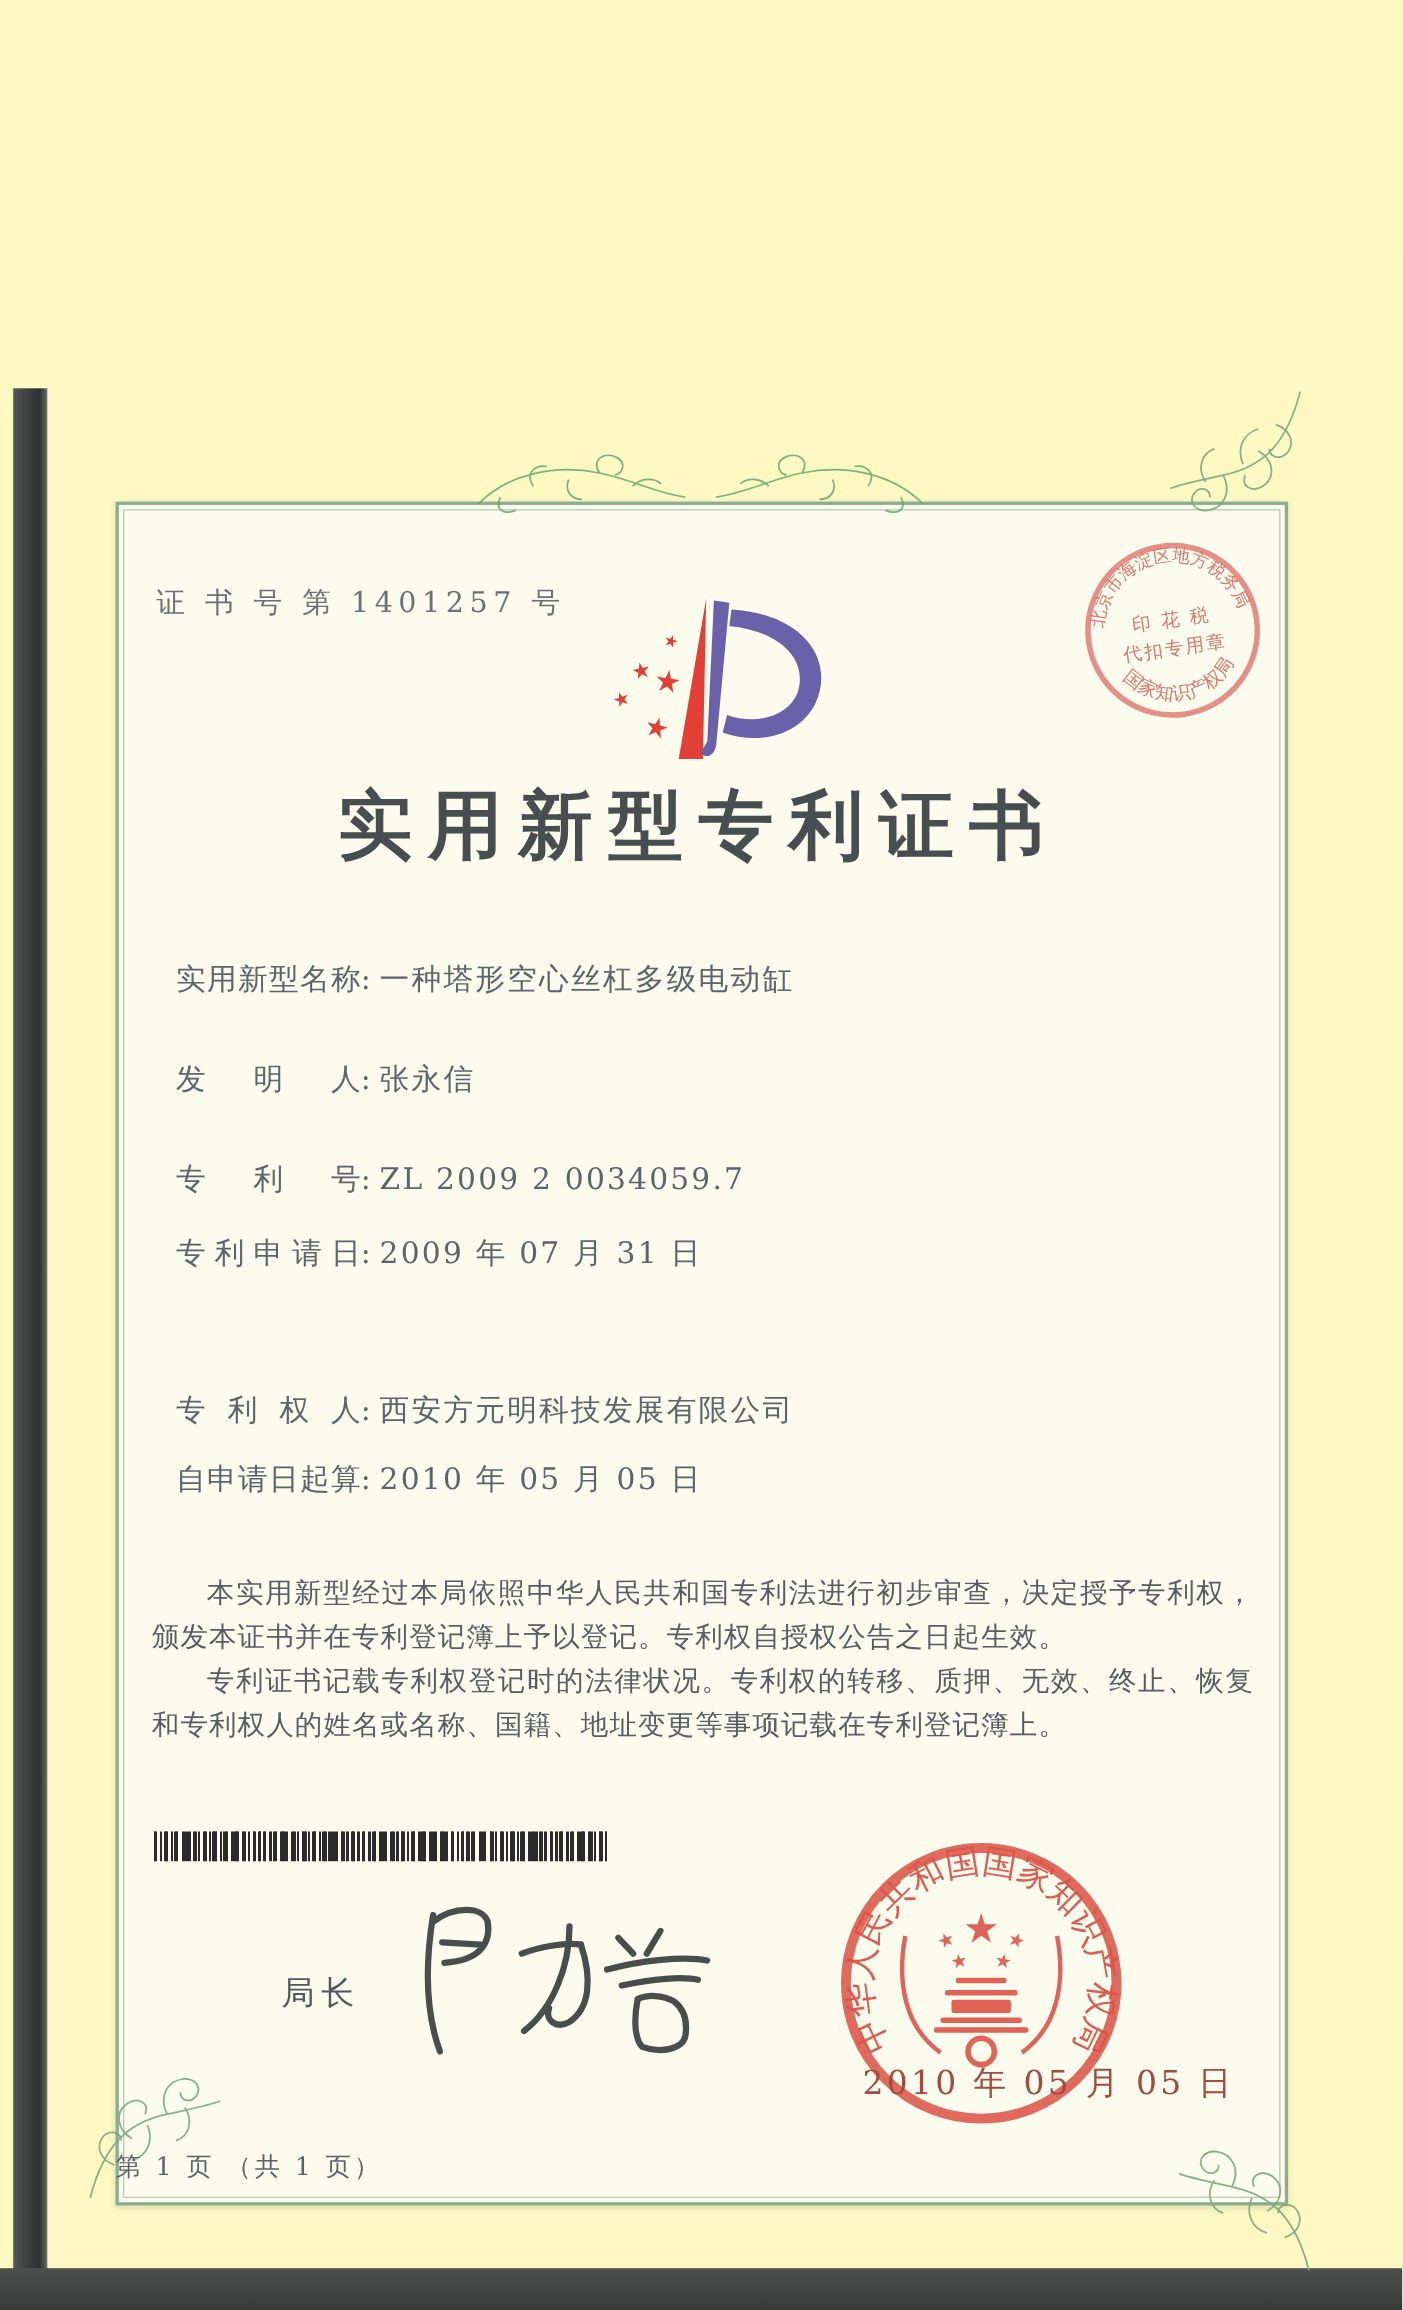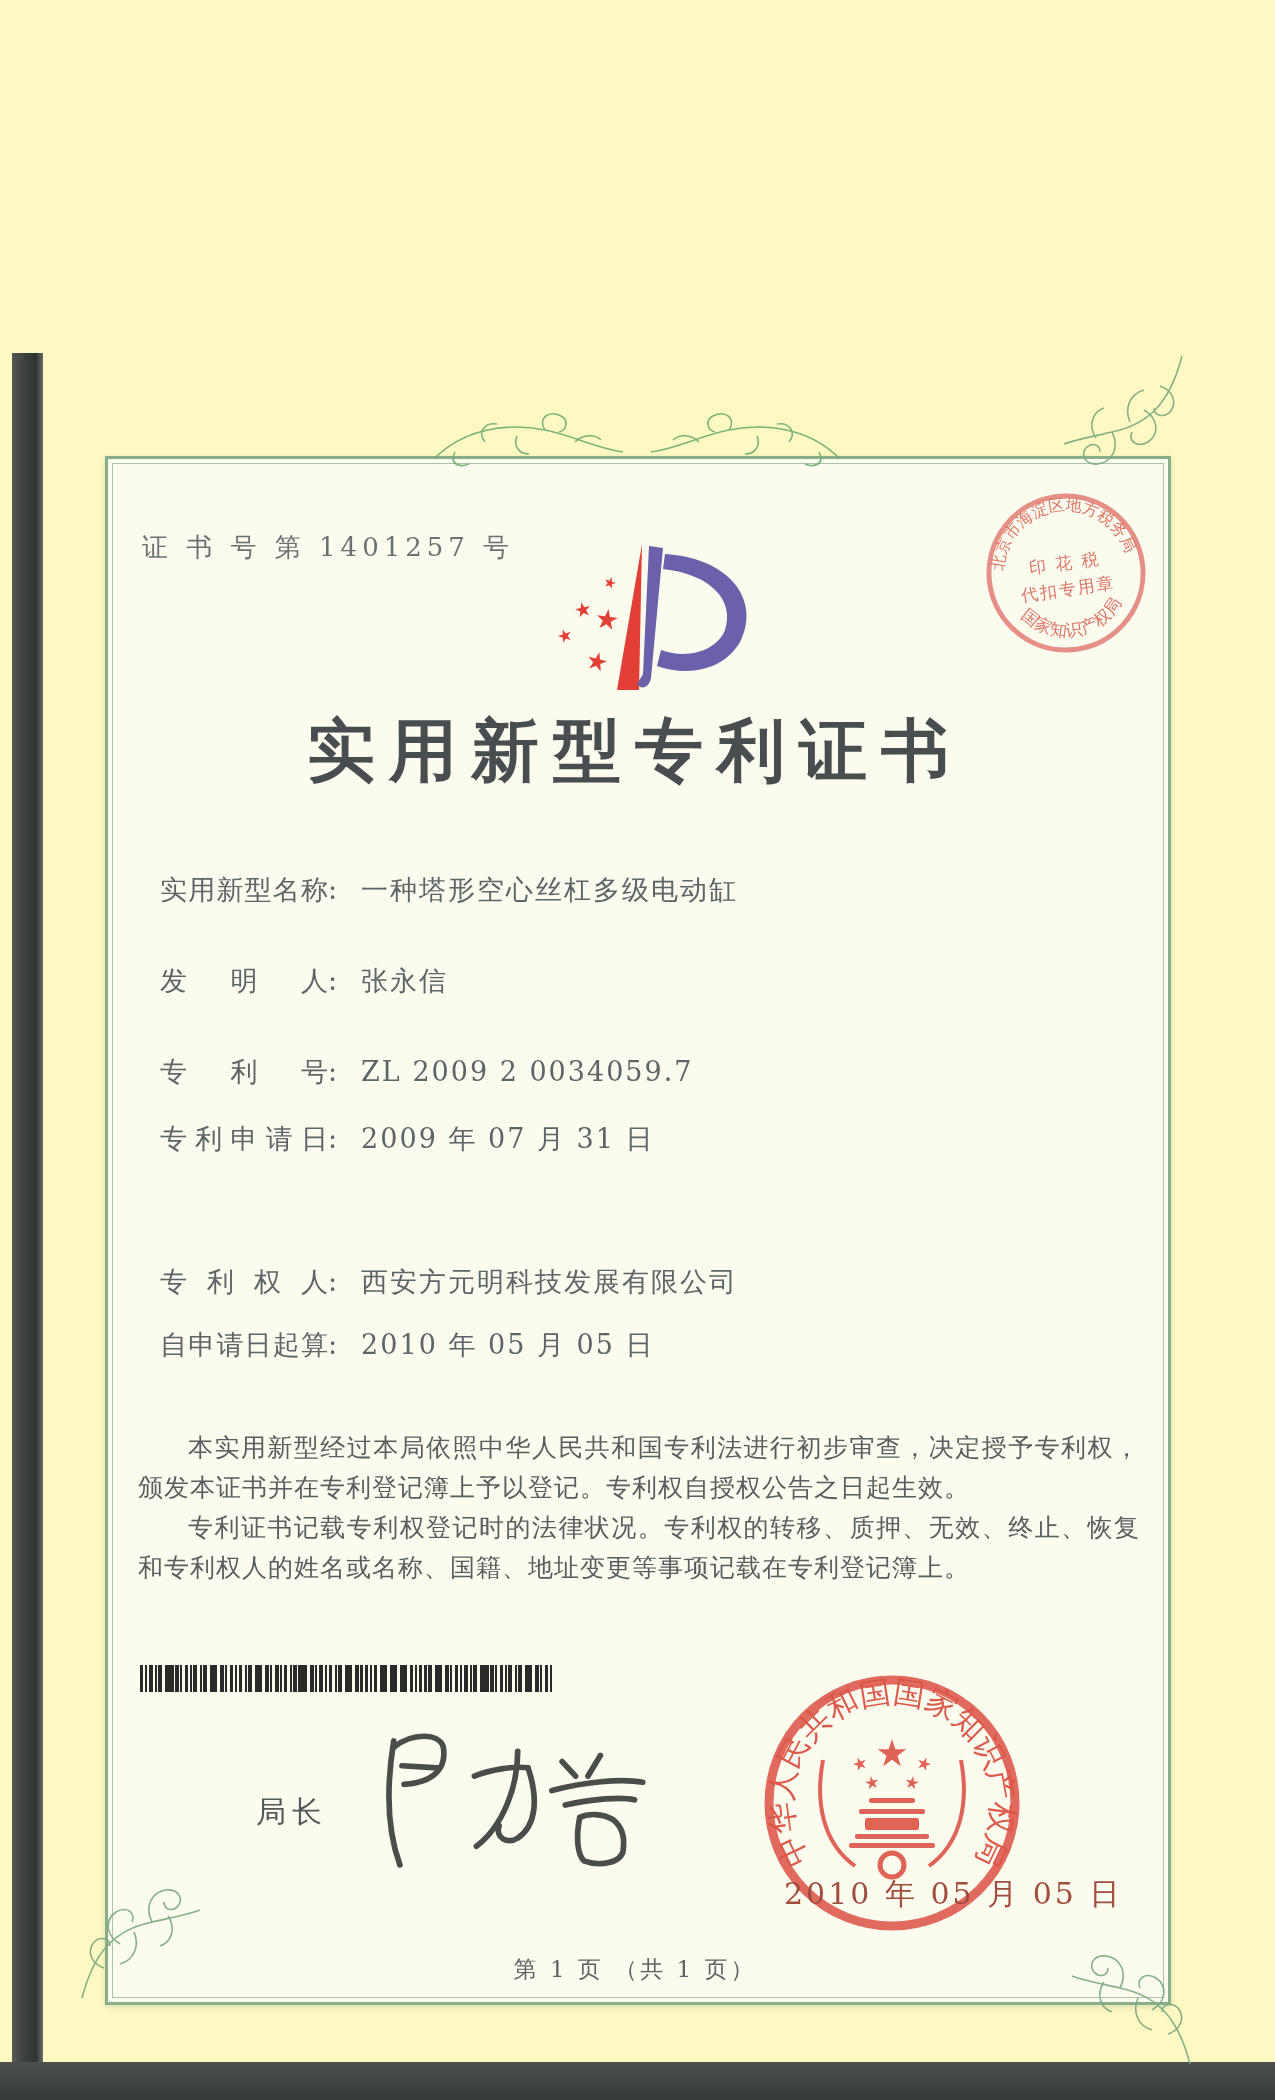--- a/index.html
+++ b/index.html
@@ -25,21 +25,21 @@
   
   .logo{position:absolute;left:545px;top:538px;z-index:4;}
   
   .title{position:absolute;left:105px;top:706px;width:1060px;margin:0;z-index:4;
     text-align:center;font-size:68px;font-weight:700;color:#484d50;letter-spacing:14px;}
   
   .stamp-top{position:absolute;left:976px;top:483px;z-index:5;transform:rotate(-8deg);}
   
   .field{position:absolute;left:160px;z-index:4;font-size:27px;color:#5e6568;white-space:nowrap;}
   .flabel{display:inline-block;width:168px;text-align:justify;text-align-last:justify;}
-  .fvalue{margin-left:24px;letter-spacing:2px;}
+  .fvalue{margin-left:8px;letter-spacing:2px;}
   
   .paras{position:absolute;left:138px;top:1428px;width:1002px;z-index:4;
     font-size:25px;line-height:40px;color:#595d5f;text-align:justify;}
   .paras p{margin:0;text-indent:2em;letter-spacing:1px;}
   
   .barcode{position:absolute;left:140px;top:1665px;width:412px;height:27px;z-index:4;
     background-image:
       repeating-linear-gradient(90deg,#2a2a2a 0 2px,transparent 2px 5px),
       repeating-linear-gradient(90deg,#2a2a2a 0 3px,transparent 3px 9px),
       repeating-linear-gradient(90deg,transparent 0 11px,#2a2a2a 11px 13px,transparent 13px 21px);}
@@ -47,21 +47,21 @@
   .role{position:absolute;left:256px;top:1792px;z-index:4;
     font-size:30px;color:#53585a;letter-spacing:6px;}
   .signature-svg{position:absolute;left:340px;top:1720px;z-index:4;}
   .sr-only{position:absolute;width:1px;height:1px;overflow:hidden;opacity:0;}
   
   .seal-bottom{position:absolute;left:757px;top:1668px;z-index:5;}
   .seal-date{position:absolute;left:784px;top:1874px;z-index:6;
     font-size:30px;color:#a24b3f;letter-spacing:3px;white-space:nowrap;}
   
   .footer{position:absolute;left:105px;top:1954px;width:1060px;z-index:4;
-    text-align:center;font-size:23px;color:#5d6264;letter-spacing:3px;}
+    text-align:left;font-size:23px;color:#5d6264;letter-spacing:3px;}
 </style>
 </head>
 <body>
 
 <div id="stage">
 
   <svg width="0" height="0" style="position:absolute">
     <defs>
       <path id="st" d="M0,-1 L0.224,-0.309 0.951,-0.309 0.363,0.118 0.588,0.809 0,0.382 -0.588,0.809 -0.363,0.118 -0.951,-0.309 -0.224,-0.309 Z"></path>
       <g id="flourish" fill="none" stroke="#7aa87f" stroke-width="1.6" opacity="0.9">

